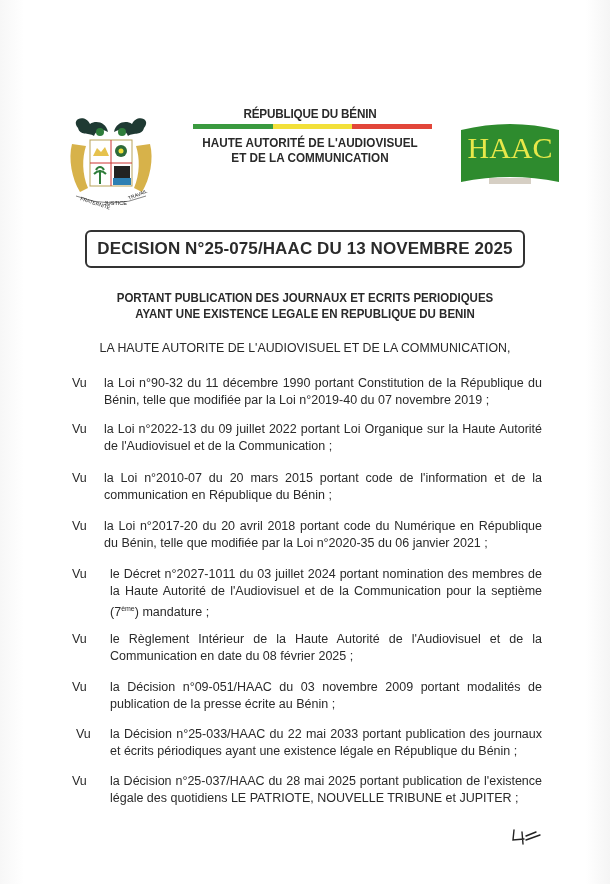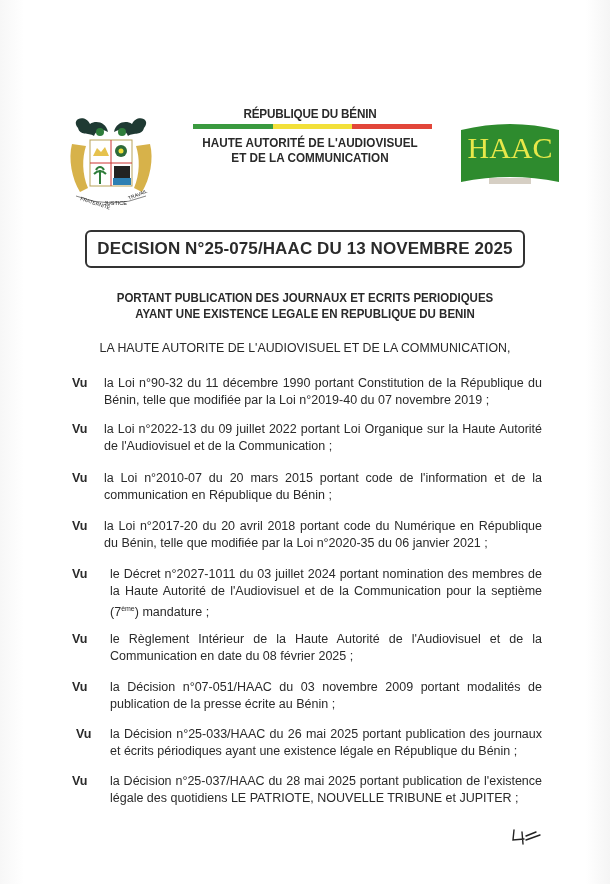--- a/index.html
+++ b/index.html
@@ -18,21 +18,21 @@
     font-weight:bold; font-size:13px; line-height:15px; transform:scaleX(0.9); transform-origin:center; }
   .haac-logo { position:absolute; left:459px; top:122px; width:102px; height:72px; }
   .decision-box { position:absolute; left:85px; top:230px; width:436px; height:34px;
     border:2px solid #333; border-radius:6px; display:flex; align-items:center; justify-content:center; }
   .decision-box span { font-weight:bold; font-size:17px; color:#2b2b2b; letter-spacing:0.1px; }
   .subject { position:absolute; left:70px; top:290px; width:470px; text-align:center;
     font-weight:bold; font-size:12.5px; line-height:16px; transform:scaleX(0.92); transform-origin:center; }
   .authority { position:absolute; left:70px; top:340px; width:470px; text-align:center;
     font-size:13px; transform:scaleX(0.95); transform-origin:center; }
   .vu { position:absolute; left:72px; width:470px; display:flex; font-size:12.5px; line-height:17px; }
-  .vu .lbl { width:32px; flex:none; font-weight:bold; }
+  .vu .lbl { width:32px; flex:none; font-weight:normal; }
   .vu .txt { flex:1; text-align:justify; text-align-last:left; }
   .vu.wide .lbl { width:38px; }
   .signature { position:absolute; left:510px; top:826px; width:34px; height:20px; }
 </style>
 </head>
 <body>
 
 <div class="page">
 
   <svg class="coat" viewBox="0 0 90 96">
@@ -108,25 +108,25 @@
       <span>(7</span><sup style="font-size:7px">ème</sup><span>)</span>
       <span>mandature ;</span>
     </span>
   </div>
   <div class="vu wide" style="top:631px">
     <span class="lbl">Vu</span>
     <span class="txt">le Règlement Intérieur de la Haute Autorité de l'Audiovisuel et de la Communication en date du 08 février 2025 ;</span>
   </div>
   <div class="vu wide" style="top:679px">
     <span class="lbl">Vu</span>
-    <span class="txt">la Décision n°07-051/HAAC du 03 novembre 2009 portant modalités de publication de la presse écrite au Bénin ;</span>
+    <span class="txt">la Décision n°09-051/HAAC du 03 novembre 2009 portant modalités de publication de la presse écrite au Bénin ;</span>
   </div>
   <div class="vu wide" style="top:726px; left:76px; width:466px">
     <span class="lbl" style="width:34px">Vu</span>
-    <span class="txt">la Décision n°25-033/HAAC du 26 mai 2025 portant publication des journaux et écrits périodiques ayant une existence légale en République du Bénin ;</span>
+    <span class="txt">la Décision n°25-033/HAAC du 22 mai 2033 portant publication des journaux et écrits périodiques ayant une existence légale en République du Bénin ;</span>
   </div>
   <div class="vu wide" style="top:773px">
     <span class="lbl">Vu</span>
     <span class="txt">la Décision n°25-037/HAAC du 28 mai 2025 portant publication de l'existence légale des quotidiens LE PATRIOTE, NOUVELLE TRIBUNE et JUPITER ;</span>
   </div>
 
   <svg class="signature" viewBox="0 0 34 20">
     <path d="M4 4 L3 14 L14 13 M12 6 L13 18 M16 10 L26 6 M16 14 L30 9" stroke="#222" stroke-width="1.4" fill="none" stroke-linecap="round"></path>
   </svg>
 </div>

